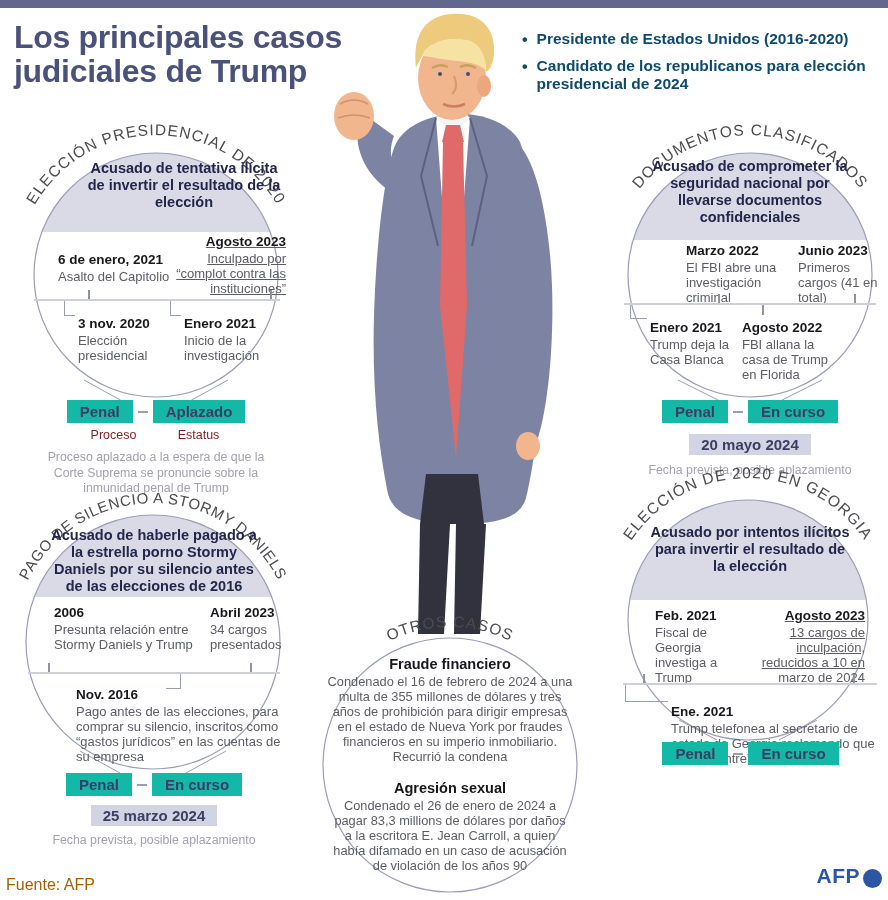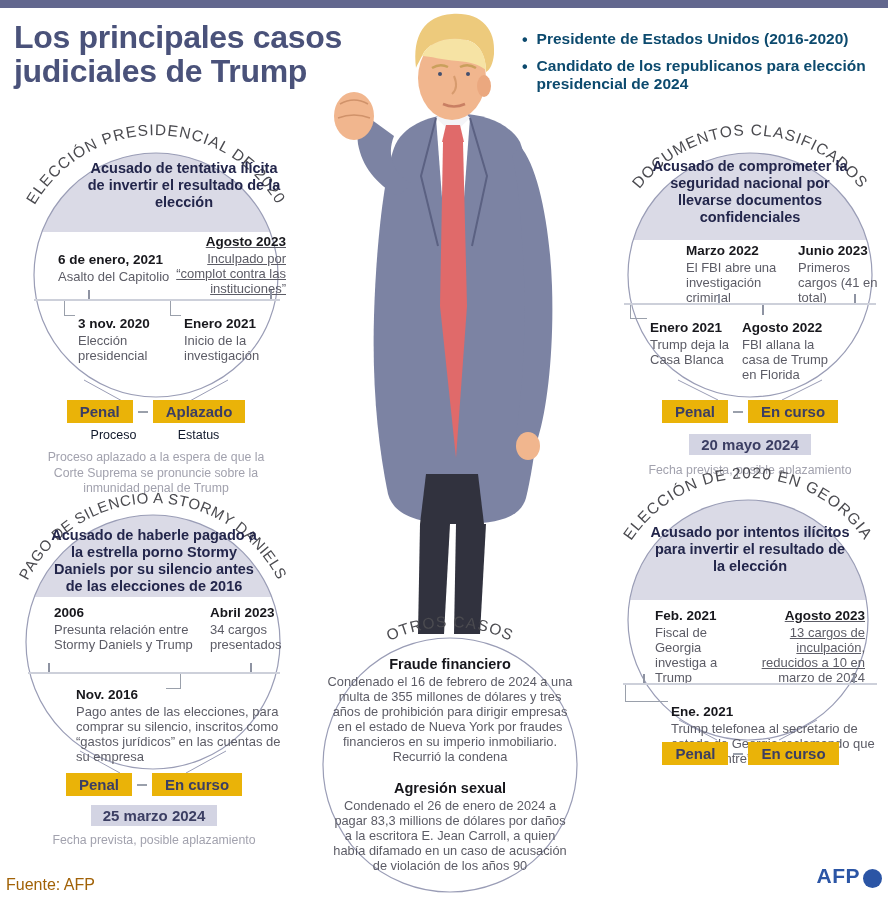--- a/index.html
+++ b/index.html
@@ -18,24 +18,24 @@
   .case-head{position:absolute;font-weight:700;color:#23264b;font-size:14.5px;line-height:1.18;text-align:center;}
   .evt{position:absolute;font-size:13px;line-height:1.16;color:#5c5c66;}
   .evt-date{display:block;font-weight:700;color:#17171c;font-size:13.5px;margin-bottom:1px;}
   .evt-text{display:block;}
   .ra{text-align:right;text-decoration:underline;}
   .tl-line{position:absolute;height:2px;background:#cdd0da;}
   .tick{position:absolute;width:1.5px;background:#8e93a2;}
   .elbow{position:absolute;border-left:1px solid #9aa0ab;border-bottom:1px solid #9aa0ab;}
   .elbow-r{position:absolute;border-right:1px solid #9aa0ab;border-bottom:1px solid #9aa0ab;}
   .badges{position:absolute;left:0;right:0;display:flex;justify-content:center;align-items:center;gap:5px;}
-  .badge{background:#eab308;color:#3b3e63;font-weight:700;font-size:15px;padding:3px 13px;white-space:nowrap;}
+  .badge{background:#14b8a6;color:#3b3e63;font-weight:700;font-size:15px;padding:3px 13px;white-space:nowrap;}
   .badge-dash{width:10px;height:2px;background:#9aa0ab;}
   .captions{position:absolute;left:0;right:0;display:flex;justify-content:center;gap:15px;}
-  .cap-label{color:#0f172a;font-size:12.5px;text-align:center;min-width:70px;}
+  .cap-label{color:#7f1d1d;font-size:12.5px;text-align:center;min-width:70px;}
   .date-badge-row{position:absolute;left:0;right:0;display:flex;justify-content:center;align-items:flex-end;}
   .date-badge{background:#d3d4e3;color:#3b3e63;font-weight:700;font-size:15px;padding:2px 12px;}
   .note{position:absolute;color:#a2a2ae;font-size:12.3px;line-height:1.28;text-align:center;}
   .oc-title{position:absolute;font-weight:700;color:#17171c;font-size:14.5px;text-align:center;}
   .oc-text{position:absolute;color:#5c5c66;font-size:12.8px;line-height:1.18;text-align:center;}
   .trump{position:absolute;left:328px;top:6px;pointer-events:none;}
   .source{position:absolute;left:6px;top:876px;font-size:16px;color:#a16207;}
   .afp-logo{position:absolute;right:14px;top:864px;display:flex;align-items:flex-end;gap:3px;}
   .afp-text{font-weight:800;font-size:21px;color:#2b55a5;letter-spacing:0.5px;}
   .afp-dot{width:19px;height:19px;border-radius:50%;background:#2b55a5;}

